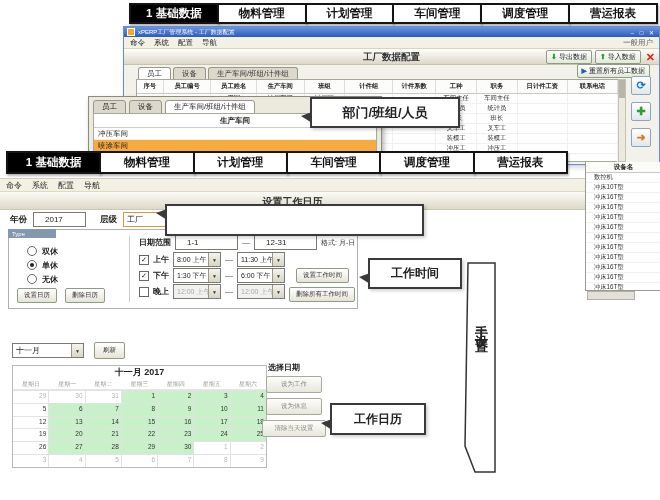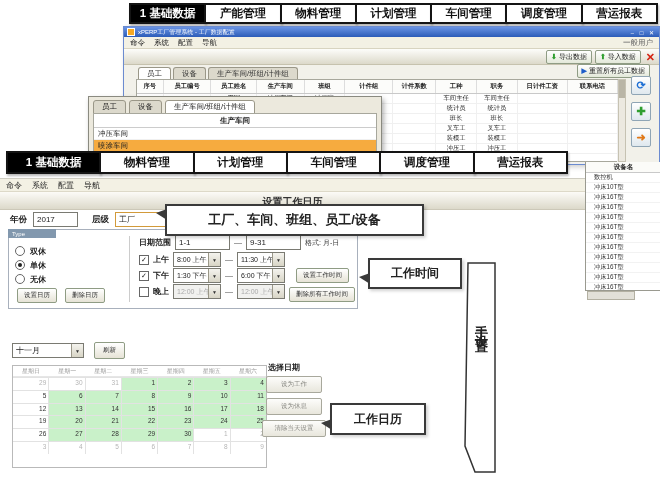--- a/index.html
+++ b/index.html
@@ -82,34 +82,34 @@
   
   #win2{position:absolute;left:0;top:178px;width:585px;height:322px;background:#fff;
         border-top:1px solid #cfcdc2;}
   #w2menu{height:12px;background:#f3f1e4;border-bottom:1px solid #ddd9c8;display:flex;gap:10px;
         align-items:center;padding:0 6px;font-size:8px;}
   #w2hdr{position:relative;height:17px;background:linear-gradient(#fcfbf7,#dcd9ca);border-bottom:1px solid #ccc8b8;}
   #w2hdr .htitle{position:absolute;left:0;right:0;top:3px;text-align:center;font-size:10px;font-weight:bold;color:#333;}
   .ctlrow{position:absolute;left:10px;top:33px;display:flex;align-items:center;gap:6px;}
   .lbl{font-size:8.5px;font-weight:bold;color:#222;}
   .tinput{width:40px;height:13px;border:1px solid #7a7a72;font-size:8px;display:flex;
-        align-items:center;padding-left:3px;background:#fff;}
+        align-items:center;padding-left:11px;background:#fff;}
   .combo{height:13px;border:1px solid #7a7a72;background:#fff;display:flex;align-items:stretch;}
   .combo .cval{flex:1;font-size:7px;display:flex;align-items:center;padding-left:3px;white-space:nowrap;overflow:hidden;}
   .combo .carr{width:11px;background:linear-gradient(#f4f3ee,#d8d5c6);border-left:1px solid #9a9788;
         display:flex;align-items:center;justify-content:center;font-size:5px;color:#333;}
   .combo.orange{border-color:#d29a3a;}
   .combo.disabled{background:#f1f1ef;}
   .combo.disabled .cval{color:#aaa;}
 
   
   #typebox{position:absolute;left:8px;top:50px;width:348px;height:78px;border:1px solid #a8b0bc;background:#fff;}
   #typebox .gtitle{position:absolute;left:-1px;top:-1px;width:44px;height:9px;background:#8298ae;
         color:#fff;font-size:6px;display:flex;align-items:center;padding-left:4px;}
-  .radios{position:absolute;left:6px;top:14px;}
+  .radios{position:absolute;left:18px;top:14px;}
   .radrow{display:flex;align-items:center;gap:5px;height:14px;}
   .radio{width:8px;height:8px;border:1px solid #666;border-radius:50%;background:#fff;
         display:flex;align-items:center;justify-content:center;}
   .radio .dot{width:4px;height:4px;border-radius:50%;background:#222;}
   .radlbl{font-size:8px;font-weight:bold;}
   .gbtns{position:absolute;left:8px;top:58px;display:flex;gap:8px;}
   .gbtn{border:1px solid #8f9c84;background:linear-gradient(#fff,#e6e3d6);border-radius:2px;
         font-size:6.5px;padding:2px 6px;white-space:nowrap;color:#333;}
   #typebox .vdiv{position:absolute;left:120px;top:6px;bottom:6px;border-left:1px solid #ccc;}
   .rrow{position:absolute;left:130px;display:flex;align-items:center;gap:4px;height:13px;}
@@ -159,21 +159,20 @@
   #bannertext{position:absolute;left:14px;top:52px;writing-mode:vertical-rl;letter-spacing:5px;
         font-size:13px;font-weight:bold;color:#222;}
 </style>
 </head>
 <body>
 
 <div id="canvas">
 
   <div id="tabs1" class="tabrow">
       <div class="tab active">1 基础数据</div>
-      <div class="tab">产能管理</div>
       <div class="tab">物料管理</div>
       <div class="tab">计划管理</div>
       <div class="tab">车间管理</div>
       <div class="tab">调度管理</div>
       <div class="tab">营运报表</div>
     </div>
 
   <div id="win1">
     <div class="titlebar">
       <span class="appicon"></span>
@@ -183,20 +182,21 @@
     <div class="menubar">
       <span id="w1menu" style="display:flex;gap:9px;">
           <span>命令</span>
           <span>系统</span>
           <span>配置</span>
           <span>导航</span>
         </span>
       <span class="muser">一般用户</span>
     </div>
     <div class="hdrstrip">
+      <span class="htitle">工厂数据配置</span>
       <span class="hdrbtns">
         <span class="xpbtn">
             <span class="gicon">⬇</span>
             <span>导出数据</span>
           </span>
         <span class="xpbtn">
             <span class="gicon">⬆</span>
             <span>导入数据</span>
           </span>
         <span class="closeicon">✕</span>
@@ -350,20 +350,24 @@
       </div>
     <div id="ilist">
       <div class="ihdr">生产车间</div>
       <div id="irows">
           <div class="irow">冲压车间</div>
           <div class="irow selected">喷涂车间</div>
         </div>
     </div>
   </div>
 
+  <div class="callout" id="co-dept">
+    <span class="tail tail-bl"></span>
+    <span>部门/班组/人员</span>
+  </div>
 
   <div id="tabs2" class="tabrow">
       <div class="tab active">1 基础数据</div>
       <div class="tab">物料管理</div>
       <div class="tab">计划管理</div>
       <div class="tab">车间管理</div>
       <div class="tab">调度管理</div>
       <div class="tab">营运报表</div>
     </div>
 
@@ -426,21 +430,21 @@
         </div>
       <div class="gbtns">
         <span class="gbtn">设置日历</span>
         <span class="gbtn">删除日历</span>
       </div>
       <div class="vdiv"></div>
       <div class="rrow" style="top:6px;">
         <span class="lbl" style="font-size:8px;">日期范围</span>
         <span class="tinput" style="width:50px;">1-1</span>
         <span class="dash">—</span>
-        <span class="tinput" style="width:50px;">9-31</span>
+        <span class="tinput" style="width:50px;">12-31</span>
         <span class="fmt">格式: 月-日</span>
       </div>
       <div id="periods">
           <div class="rrow" style="top: 23px;">
             <span class="cb">✓</span>
             <span class="radlbl">上午</span>
             <span class="combo" style="width: 46px;">
               <span class="cval">8:00 上午</span>
               <span class="carr">▼</span>
             </span>
@@ -483,20 +487,21 @@
 
     <div id="monthrow">
       <span class="combo" id="monthsel">
         <span class="cval" style="font-size:8px;">十一月</span>
         <span class="carr">▼</span>
       </span>
       <span class="gbtn" style="padding:3px 8px;">刷新</span>
     </div>
 
     <div id="cal">
+      <div class="ctitle">十一月 2017</div>
       <div class="cwd" id="calwd">
           <span>星期日</span>
           <span>星期一</span>
           <span>星期二</span>
           <span>星期三</span>
           <span>星期四</span>
           <span>星期五</span>
           <span>星期六</span>
         </div>
       <div id="calweeks">
@@ -558,21 +563,20 @@
     </div>
 
     <span id="seldate">选择日期</span>
     <span class="selbtn" id="btnWork">设为工作</span>
     <span class="selbtn" id="btnRest">设为休息</span>
     <span class="selbtn" id="btnClear">清除当天设置</span>
   </div>
 
   <div class="callout" id="co-org">
     <span class="tail tail-tl"></span>
-    <span>工厂、车间、班组、员工/设备</span>
   </div>
   <div class="callout" id="co-cal">
     <span class="tail tail-bl"></span>
     <span>工作日历</span>
   </div>
   <div class="callout" id="co-time">
     <span class="tail tail-bl"></span>
     <span>工作时间</span>
   </div>
 

